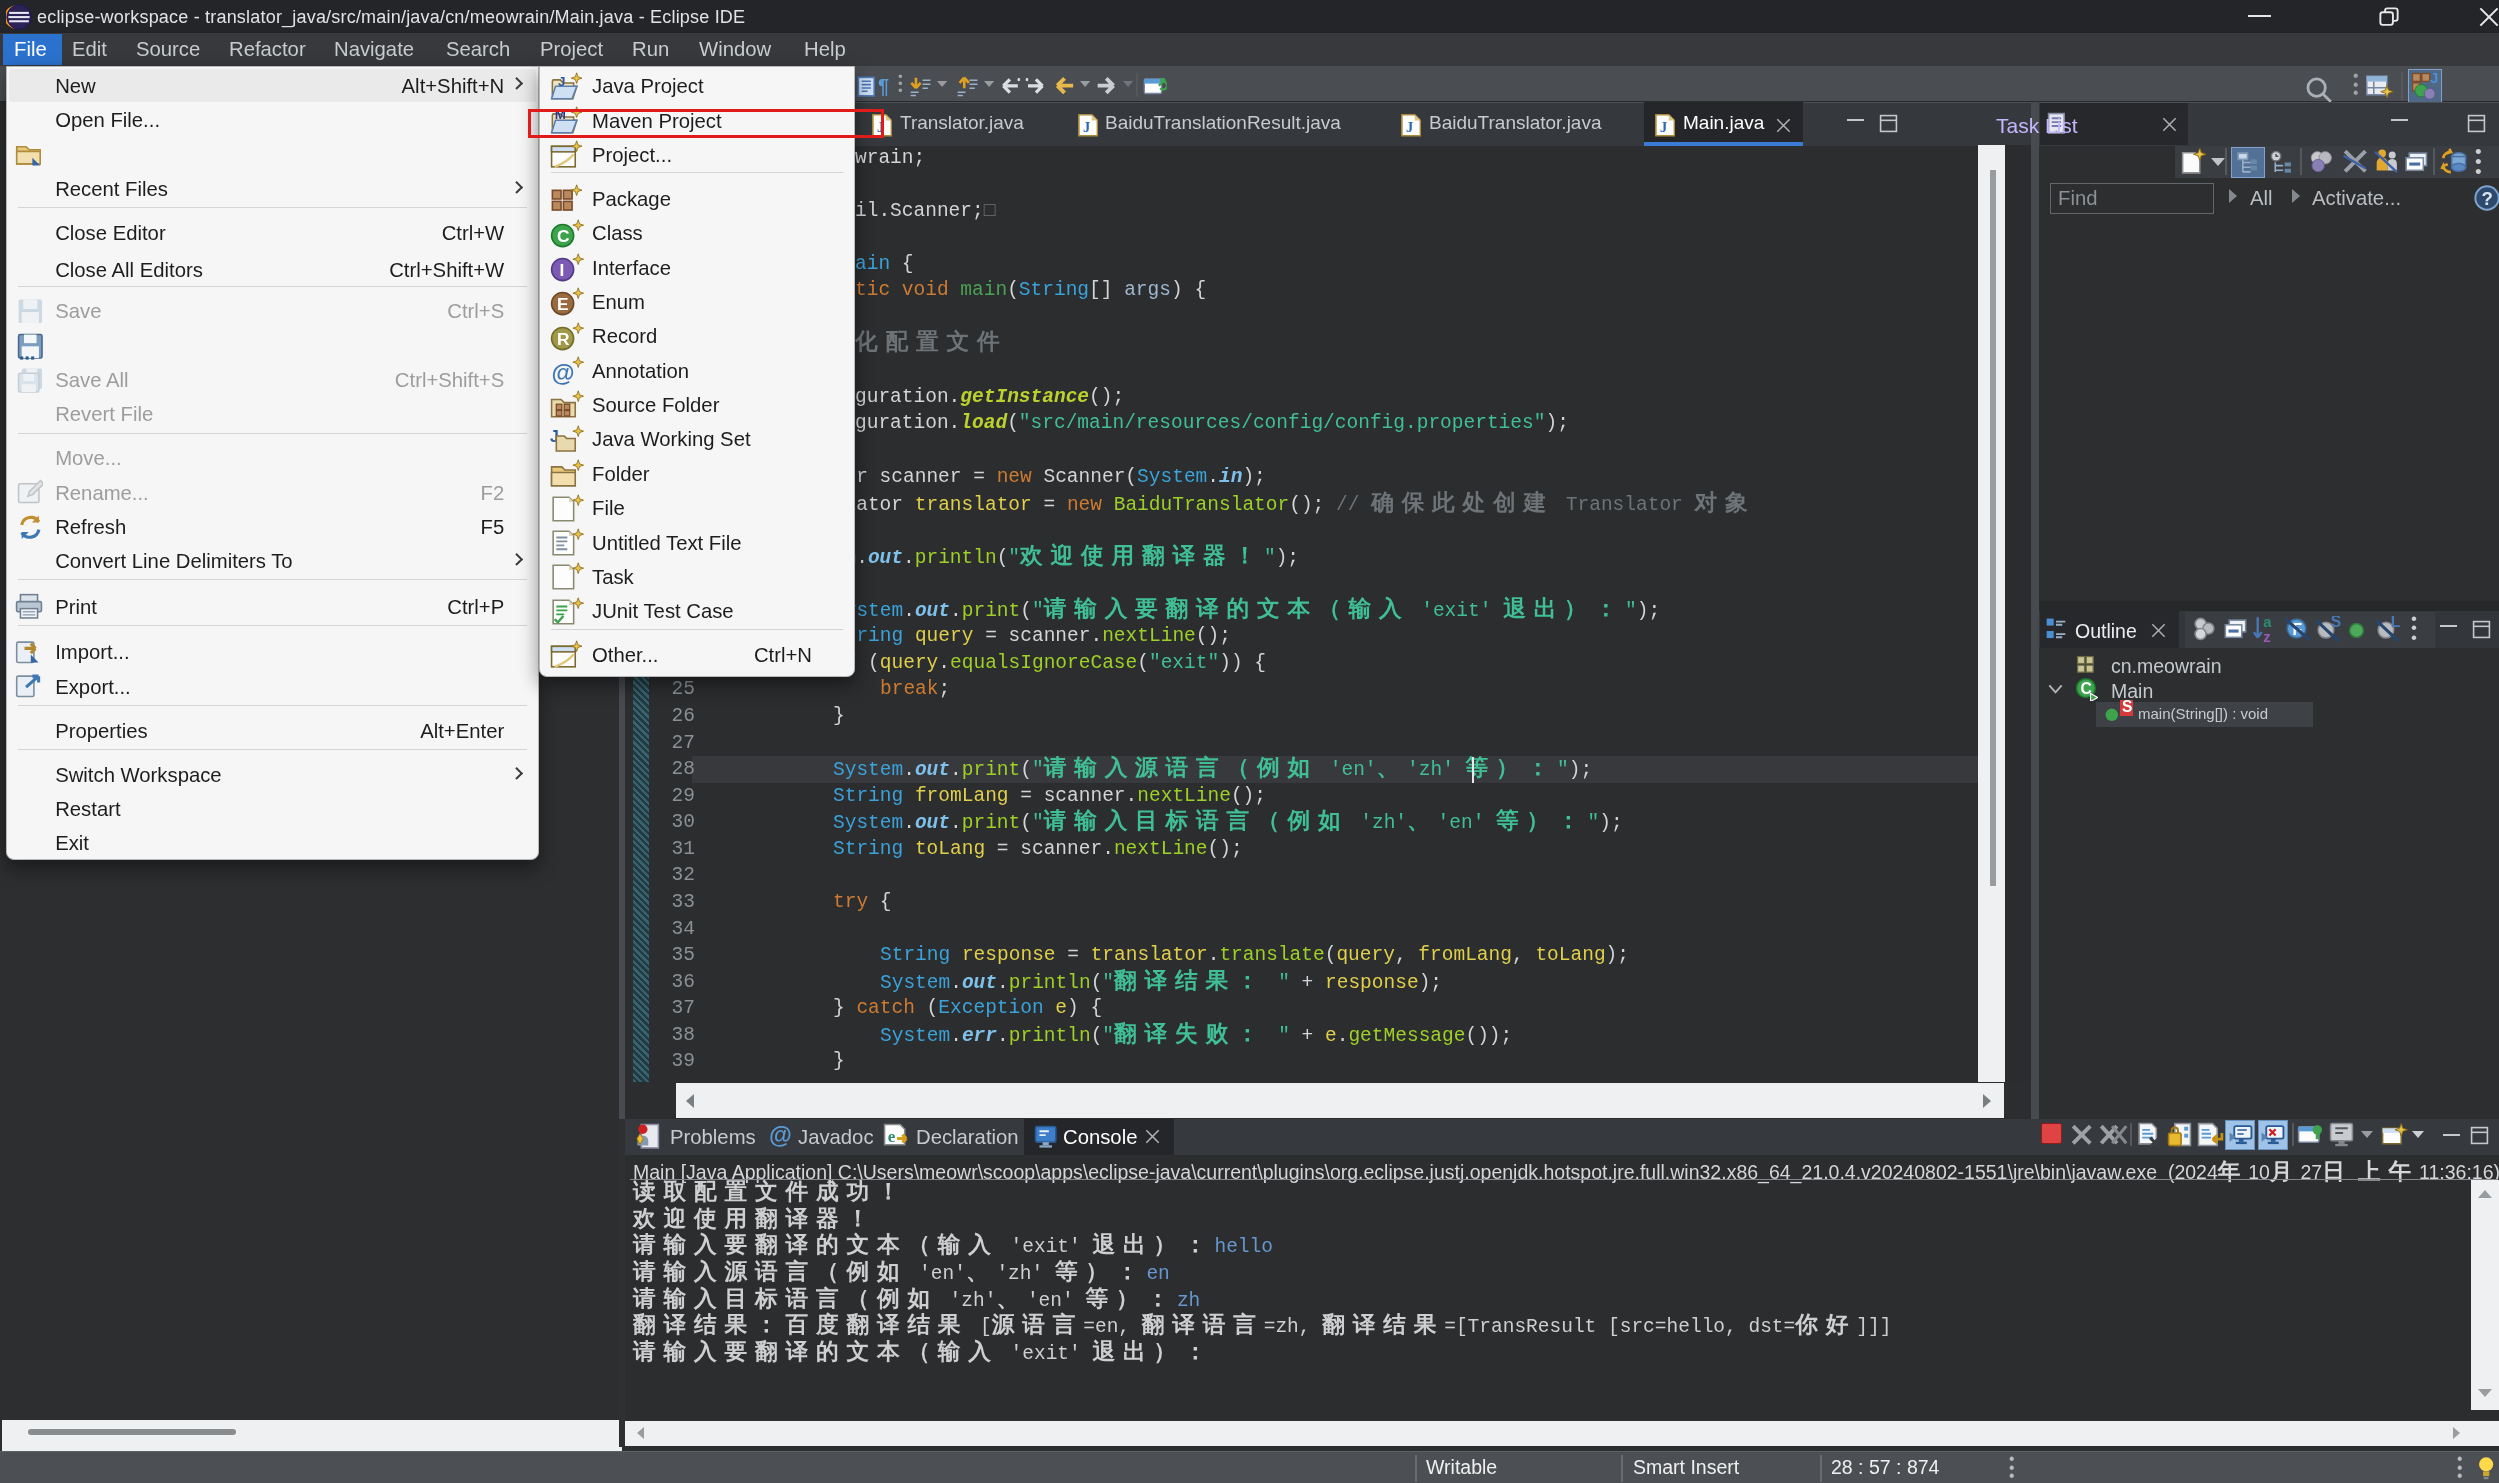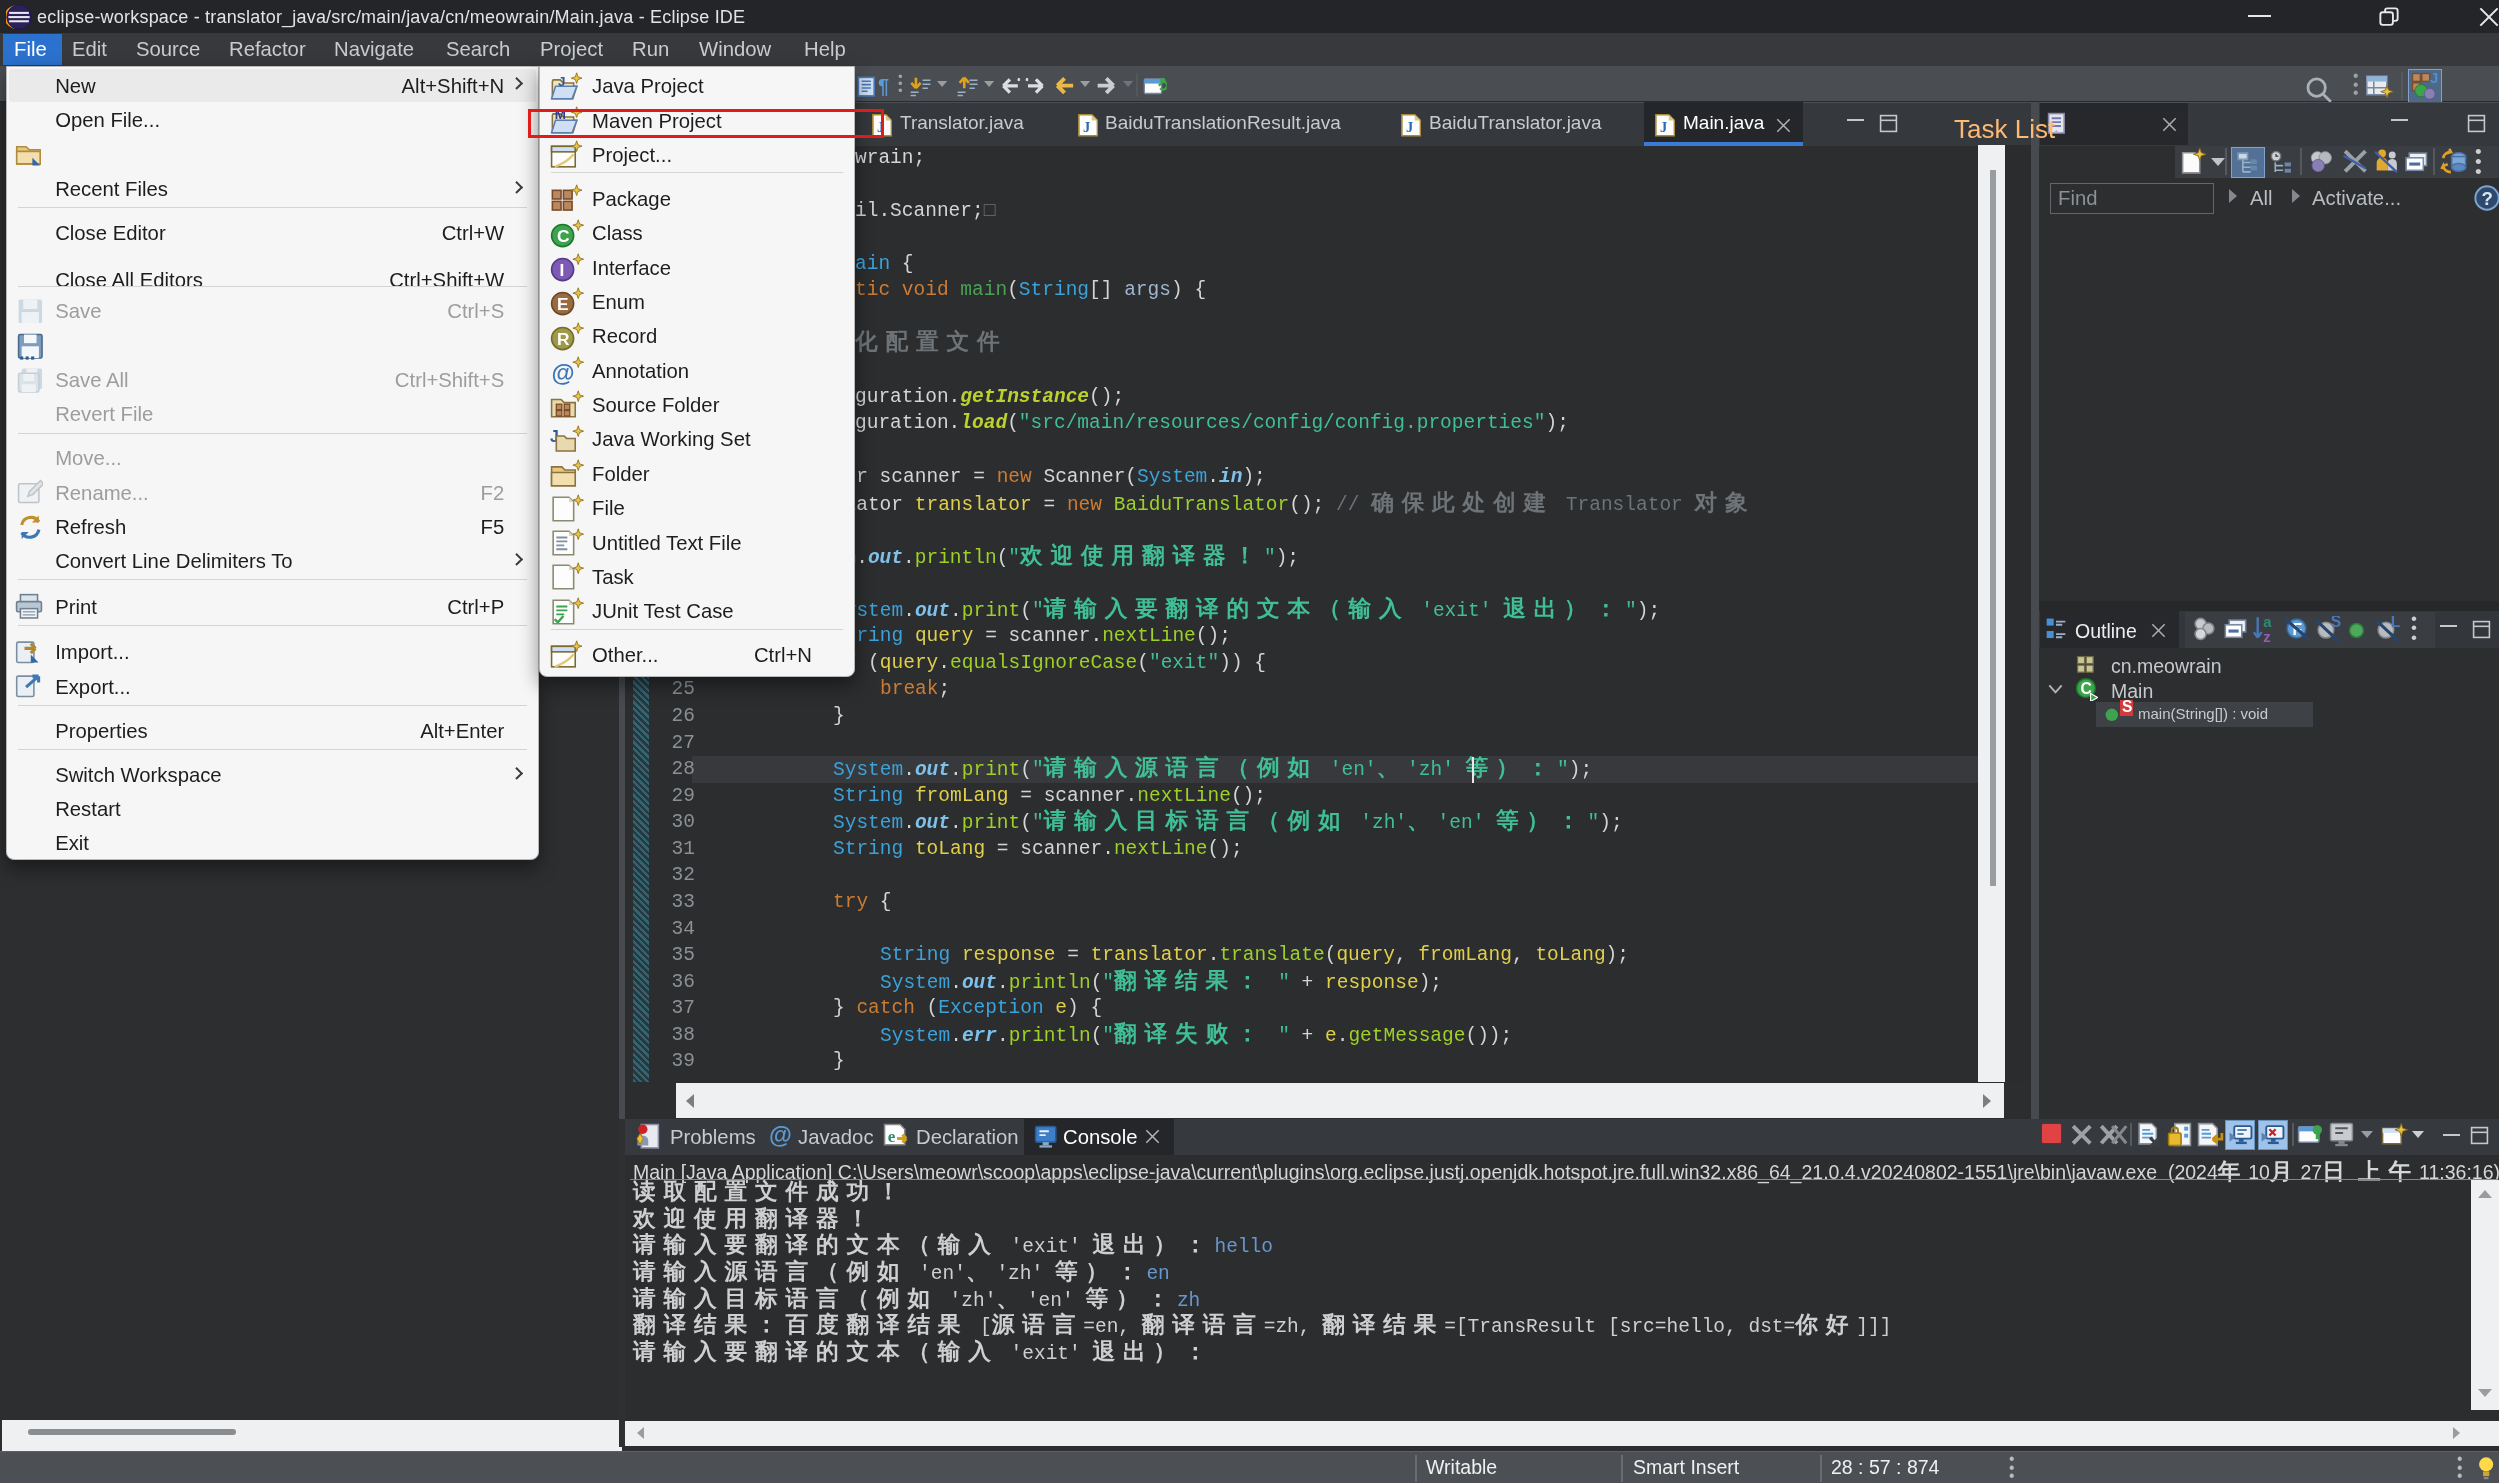--- a/index.html
+++ b/index.html
@@ -257,21 +257,21 @@
 <div class="abs" id="rightcol"></div>
 <div id="rightpanels">
 
  <div class="abs" style="left:2039px;top:102px;width:461px;height:44px;background:#35383c;border-top:0.8px solid #4b4f54"></div>
  <div class="abs" style="left:2040px;top:103px;width:148px;height:42px;background:#26282b"></div>
  <svg class="ico" style="left:2047px;top:112px" width="20.3" height="23.4" viewBox="0 0 26 30">
       <rect x="2" y="2" width="20" height="25" fill="#e4e6f0" stroke="#8888a8" stroke-width="2"></rect>
       <path d="M6 8 h12 M6 13 h12 M6 18 h12" stroke="#7878b0" stroke-width="2.4"></path>
       <path d="M8 27 l4 -4 l4 4" fill="#b0b0d0"></path>
     </svg>
- <div class="t" style="left:1954px;top:114px;font-size:26px;color:#fdba74">Task List</div>
+ <div class="t" style="left:1996px;top:114px;font-size:21px;color:#c4b5fd">Task List</div>
  <svg class="ico" style="left:2161px;top:116px" width="17" height="17" viewBox="0 0 22 22" stroke="#aaadb0" stroke-width="2">
       <path d="M3 3 L19 19 M19 3 L3 19"></path>
     </svg>
  <div class="abs" style="left:2391px;top:119px;width:17px;height:2.3px;border:1.6px solid #c6c9cc"></div>
  <svg class="ico" style="left:2467px;top:114px" width="19" height="19" viewBox="0 0 24 24" fill="none" stroke="#c6c9cc" stroke-width="2">
       <rect x="2" y="2" width="20" height="20"></rect>
       <path d="M2 8 h20"></path>
     </svg>
 
  <div class="abs" style="left:2175px;top:146px;width:325px;height:32px;background:#3a3d41"></div>
@@ -565,21 +565,21 @@
     </div>
  <div class="mrow" style="top:105px">
       <span class="lbl">Recent Files</span>
       <span class="arr"></span>
     </div>
  <div class="msep" style="top:140px"></div>
  <div class="mrow" style="top:149px">
       <span class="lbl">Close Editor</span>
       <span class="sc" style="right:34px">Ctrl+W</span>
     </div>
- <div class="mrow" style="top:196px">
+ <div class="mrow" style="top:186px">
       <span class="lbl">Close All Editors</span>
       <span class="sc" style="right:34px">Ctrl+Shift+W</span>
     </div>
  <div class="msep" style="top:219px"></div>
  <div class="mrow dis" style="top:227px">
       <span class="lbl">Save</span>
       <span class="sc dis" style="right:34px">Ctrl+S</span>
     </div>
  <div class="mrow dis" style="top:296px">
       <span class="lbl">Save All</span>

